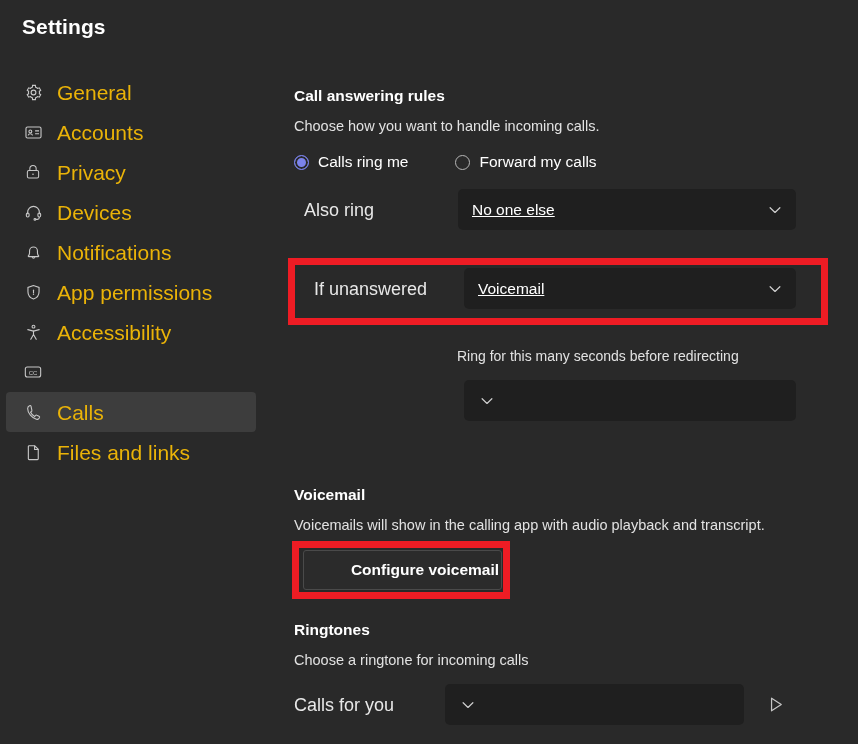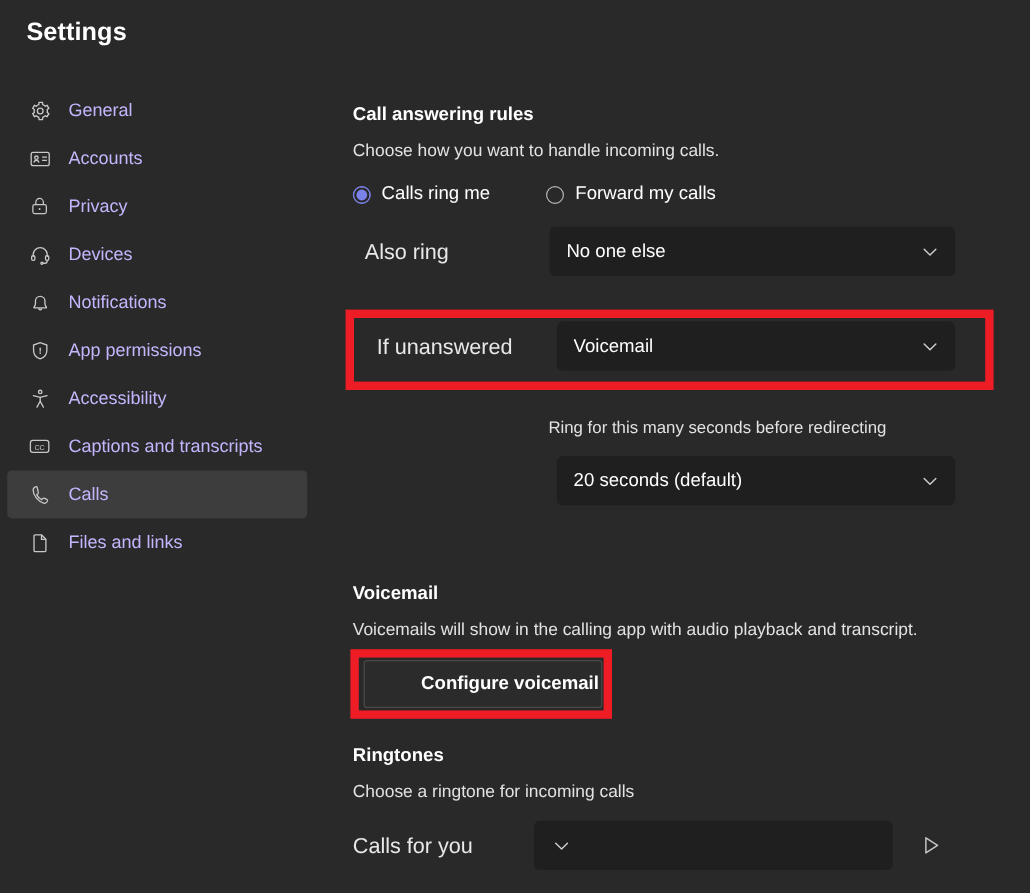--- a/index.html
+++ b/index.html
@@ -31,21 +31,21 @@
   .nav-item.selected { background: #3d3d3d; }
   .nav-icon {
     width: 22px; height: 22px;
     display: flex; align-items: center; justify-content: center;
     margin-right: 13px;
     color: #c8c8c8;
     flex: 0 0 auto;
   }
   .nav-icon svg { display: block; }
   .nav-label {
-    font-size: 15px; color: #c4b5fd; white-space: nowrap;
+    font-size: 21px; color: #eab308; white-space: nowrap;
     line-height: 1;
   }
 
   
   .main { position: absolute; left: 294px; top: 0; width: 564px; height: 580px; }
 
   .section-head {
     position: absolute;
     font-size: 15.5px; font-weight: bold; color: #ffffff;
   }
@@ -81,21 +81,21 @@
     position: absolute;
     background: #1f1f1f;
     border-radius: 5px;
     display: flex; align-items: center;
     padding: 0 12px 0 14px;
     cursor: pointer;
   }
   .dropdown .dd-value {
     flex: 1 1 auto;
     font-size: 15.5px; color: #ffffff;
-    white-space: nowrap; overflow: hidden;
+    white-space: nowrap; overflow: hidden; text-decoration: underline;
   }
   .chev { width: 18px; height: 18px; color: #cfcfcf; flex: 0 0 auto; }
   .chev svg { display: block; }
 
   
   .btn-configure {
     position: absolute;
     background: #2b2b2b;
     border: 1px solid #4a4a4a;
     border-radius: 3px;
@@ -211,21 +211,20 @@
       <span class="nav-label">Accessibility</span>
     </div>
 
     <div class="nav-item">
       <span class="nav-icon">
         <svg viewBox="0 0 24 24" width="20" height="20" fill="none" stroke="currentColor" stroke-width="1.3">
           <rect x="2.8" y="6" width="18.4" height="12" rx="2.4"></rect>
           <text x="12" y="15.2" font-size="7.2" font-family="Liberation Sans, sans-serif" fill="currentColor" stroke="none" text-anchor="middle">CC</text>
         </svg>
       </span>
-      <span class="nav-label">Captions and transcripts</span>
     </div>
 
     <div class="nav-item selected">
       <span class="nav-icon">
         <svg viewBox="0 0 24 24" width="19" height="19" fill="none" stroke="currentColor" stroke-width="1.4">
           <path d="M7.6 3.2c-1.6.5-3 1.9-3 3.8 0 5.9 5.5 11.8 11 13.6 1.8.6 3.6-.8 4.1-2.4.2-.7-.2-1.3-.8-1.6l-2.7-1.2c-.6-.3-1.3-.1-1.7.4l-.9 1.2c-2.3-1.2-4.2-3.1-5.3-5.4l1.2-.9c.5-.4.7-1.1.4-1.7L8.9 4.2c-.2-.7-.7-1.2-1.3-1z"></path>
         </svg>
       </span>
       <span class="nav-label">Calls</span>
     </div>
@@ -277,21 +276,20 @@
       <span class="chev">
         <svg viewBox="0 0 24 24" width="18" height="18" fill="none" stroke="currentColor" stroke-width="1.6" stroke-linecap="round" stroke-linejoin="round">
             <path d="M5.5 9 12 15.3 18.5 9"></path>
           </svg>
       </span>
     </div>
 
     <div class="helper-text" style="left:163px; top:348px;">Ring for this many seconds before redirecting</div>
 
     <div class="dropdown" style="left:170px; top:380px; width:332px; height:41px;">
-      <span class="dd-value">20 seconds (default)</span>
       <span class="chev">
         <svg viewBox="0 0 24 24" width="18" height="18" fill="none" stroke="currentColor" stroke-width="1.6" stroke-linecap="round" stroke-linejoin="round">
             <path d="M5.5 9 12 15.3 18.5 9"></path>
           </svg>
       </span>
     </div>
 
     <div class="section-head" style="left:0px; top:486px;">Voicemail</div>
 
     <div class="section-sub" style="left:0px; top:517px;">Voicemails will show in the calling app with audio playback and transcript.</div>

